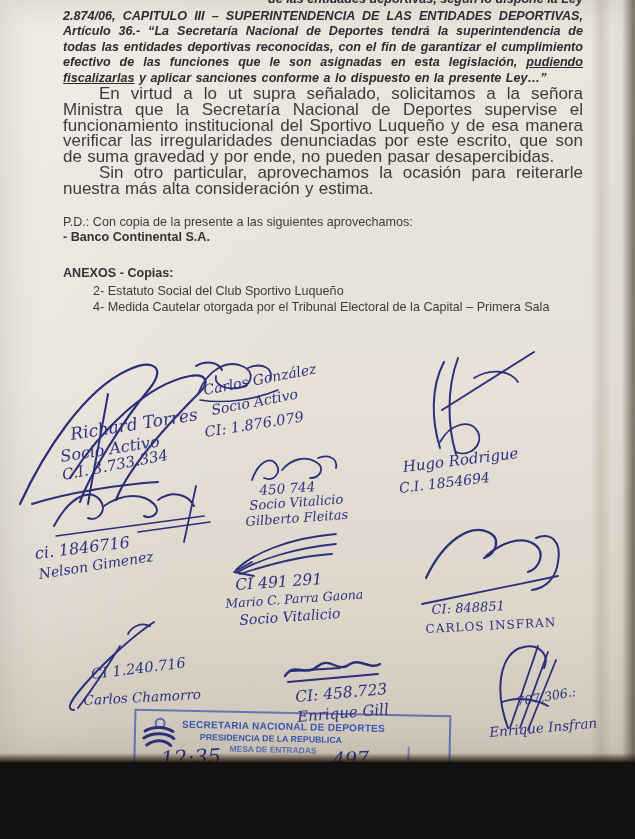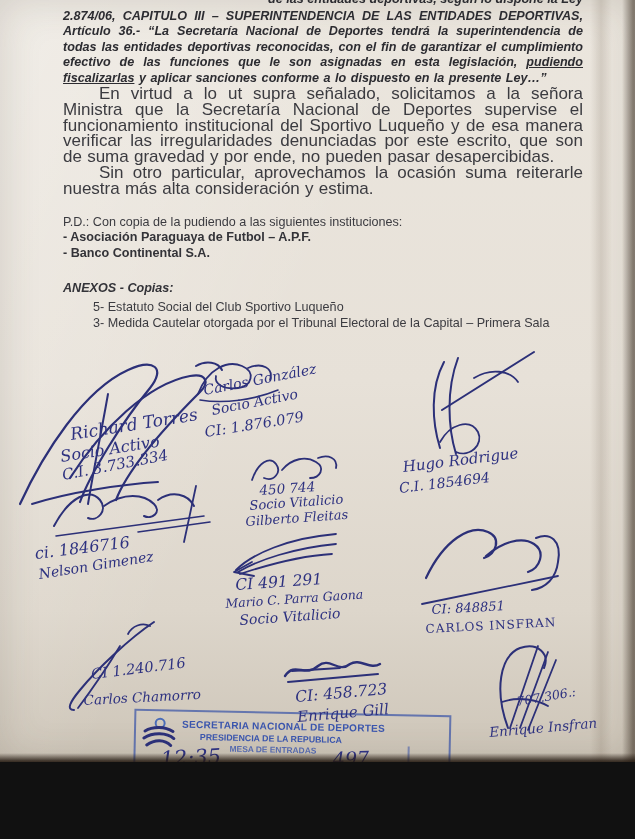--- a/index.html
+++ b/index.html
@@ -24,21 +24,21 @@
     text-align:justify; color:#2c2c31; word-spacing:1px;
   }
   .legal .ul { text-decoration:underline; }
   .para {
     font-size:17px; line-height:15.8px; text-align:justify;
     text-indent:36px; color:#3b3b40; word-spacing:0.5px;
   }
   .pd-block { margin-top:18px; font-size:12.6px; line-height:15.5px; }
   .pd-item { font-weight:bold; color:#333338; }
   .anexos-block { margin-top:20px; font-size:12.6px; line-height:15.8px; }
-  .anexos-title { font-weight:bold; color:#333338; margin-bottom:3px;font-style:italic; }
+  .anexos-title { font-weight:bold; color:#333338; margin-bottom:3px; }
   .anexo-item { margin-left:30px; padding-left:24px; text-indent:-24px; text-align:left; }
   
   .sig-layer { position:absolute; inset:0; z-index:3; }
   .hw {
     position:absolute; font-family:"DejaVu Serif", serif; font-style:italic;
     color:#2e3280; white-space:nowrap; transform-origin:left bottom;
   }
   .scribble { position:absolute; }
   .scribble path { fill:none; stroke:#2c3078; stroke-linecap:round; stroke-linejoin:round; }
   
@@ -80,32 +80,31 @@
 <div class="page">
 
   <div class="doc">
     <div class="partial-line">
       <div>de las entidades deportivas, según lo dispone  la Ley</div>
     </div>
     <div class="legal">
       <span>2.874/06, CAPITULO III – SUPERINTENDENCIA DE LAS ENTIDADES DEPORTIVAS, Artículo 36.- “La Secretaría Nacional de Deportes tendrá la superintendencia de todas las entidades deportivas reconocidas, con el fin de garantizar el cumplimiento efectivo de las funciones que le son asignadas en esta legislación, </span><span class="ul">pudiendo fiscalizarlas</span><span> y aplicar sanciones conforme a lo dispuesto en la presente Ley…”</span>
     </div>
     <div class="para">En virtud a lo ut supra señalado, solicitamos a la señora Ministra que la Secretaría Nacional de Deportes supervise el funcionamiento institucional del Sportivo Luqueño y de esa manera verificar las irregularidades denunciadas por este escrito, que son de suma gravedad y por ende, no pueden pasar desapercibidas.</div>
-    <div class="para">Sin otro particular, aprovechamos la ocasión suma reiterarle nuestra más alta consideración y estima.</div>
+    <div class="para">Sin otro particular, aprovechamos la ocasión para reiterarle nuestra más alta consideración y estima.</div>
 
     <div class="pd-block">
-      <div>P.D.: Con copia de la pudiendo a las siguientes instituciones:</div>
-      <div class="pd-item">- Asociación Paraguaya de Futbol – A.P.F.</div>
+      <div>P.D.: Con copia de la presente a las siguientes aprovechamos:</div>
       <div class="pd-item">- Banco Continental S.A.</div>
     </div>
 
     <div class="anexos-block">
       <div class="anexos-title">ANEXOS - Copias:</div>
-      <div class="anexo-item">5-  Estatuto Social del Club Sportivo Luqueño</div>
-      <div class="anexo-item">3-  Medida Cautelar otorgada por el Tribunal Electoral de la Capital – Primera Sala</div>
+      <div class="anexo-item">2-  Estatuto Social del Club Sportivo Luqueño</div>
+      <div class="anexo-item">4-  Medida Cautelar otorgada por el Tribunal Electoral de la Capital – Primera Sala</div>
     </div>
   </div>
 
   <div class="stamp">
     <svg class="scribble" style="left:5px;top:4px" width="36" height="36" viewBox="0 0 36 36">
       <circle cx="19" cy="8" r="4.5" fill="none" stroke="#4a6cb8" stroke-width="2"></circle>
       <path d="M4,16 C12,11 24,11 32,16" stroke="#3a63b5" stroke-width="3"></path>
       <path d="M3,23 C12,17 26,17 33,23" stroke="#3a63b5" stroke-width="3"></path>
       <path d="M6,30 C14,24 24,24 30,30" stroke="#3a63b5" stroke-width="3"></path>
     </svg>

